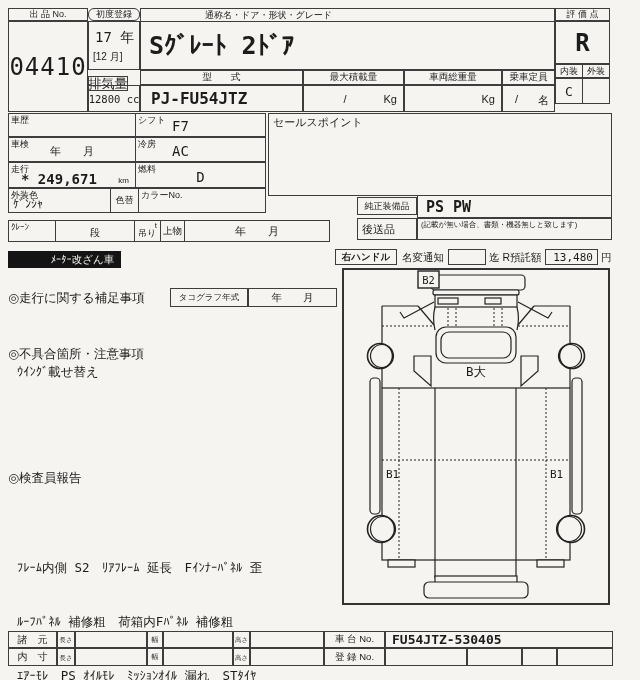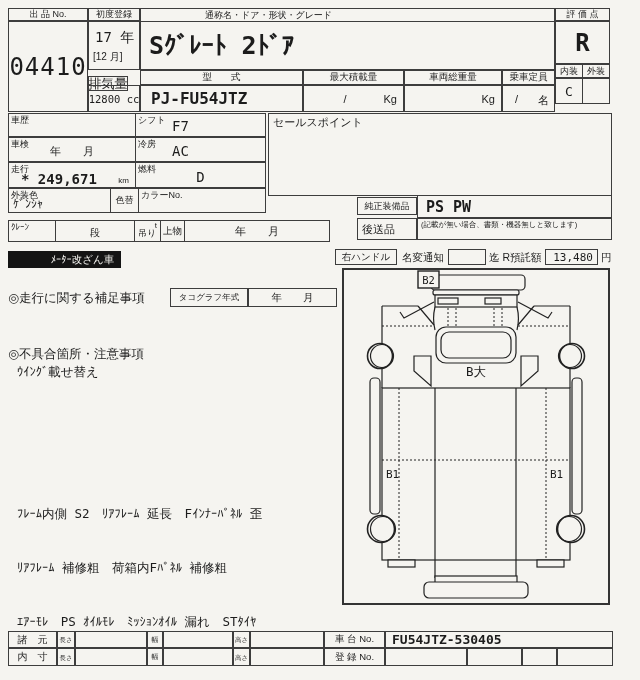--- a/index.html
+++ b/index.html
@@ -20,21 +20,21 @@
 </head>
 <body>
 
 <div class="sheet">
 
   <div class="c lblc" style="left:8px;top:8px;width:80px;height:13px;">出 品 No.</div>
   <div class="c" style="left:8px;top:21px;width:80px;height:91px;">
     <span class="vmid mono" style="font-size:24px;letter-spacing:1px;">04410</span>
   </div>
 
-  <div class="c lblc" style="left:88px;top:8px;width:52px;height:13px;">初度登録</div>
+  <div class="c lblc" style="left:88px;top:8px;width:52px;height:13px;border-radius:6px;">初度登録</div>
   <div class="c" style="left:88px;top:21px;width:52px;height:49px;padding-left:30px;">
     <span class="t mono" style="left:6px;top:7px;font-size:14px;">17 年</span>
     <span class="t" style="left:4px;top:28px;font-size:10px;">[12 月]</span>
   </div>
 
   <div class="c lblc" style="left:140px;top:8px;width:415px;height:14px;justify-content:flex-start;padding-left:64px;">通称名・ドア・形状・グレード</div>
   <div class="c" style="left:140px;top:21px;width:415px;height:49px;">
     <span class="vleft mono" style="padding-left:8px;font-size:25px;font-weight:bold;">Sｸﾞﾚｰﾄ 2ﾄﾞｱ</span>
   </div>
 
@@ -140,42 +140,43 @@
 
   <div class="c" style="left:357px;top:218px;width:60px;height:22px;">
     <span class="vleft" style="padding-left:4px;font-size:11px;">後送品</span>
   </div>
   <div class="c" style="left:417px;top:218px;width:195px;height:22px;">
     <span class="t" style="left:3px;top:1px;font-size:7.5px;">(記載が無い場合、書類・機器無しと致します)</span>
   </div>
 
   <div class="c badge" style="left:8px;top:251px;width:113px;height:17px;font-size:10.5px;border-color:#141414;padding-left:36px;">ﾒｰﾀｰ改ざん車</div>
 
-  <div class="c lblc" style="left:335px;top:249px;width:62px;height:16px;font-size:9.5px;">右ハンドル</div>
+  <div class="c lblc" style="left:335px;top:249px;width:62px;height:16px;font-size:9.5px;font-weight:bold;">右ハンドル</div>
   <span class="t" style="left:402px;top:251px;font-size:10.5px;">名変通知</span>
   <div class="c" style="left:448px;top:249px;width:38px;height:16px;"></div>
   <span class="t" style="left:489px;top:251px;font-size:10.5px;">迄 R預託額</span>
   <div class="c" style="left:545px;top:249px;width:53px;height:16px;">
     <span class="vmid mono" style="font-size:11px;justify-content:flex-end;padding-right:4px;">13,480</span>
   </div>
   <span class="t" style="left:601px;top:251px;font-size:10.5px;">円</span>
 
   <span class="t" style="left:8px;top:290px;font-size:12.5px;">◎走行に関する補足事項</span>
   <div class="c lblc" style="left:170px;top:288px;width:78px;height:19px;font-size:8.5px;">タコグラフ年式</div>
   <div class="c" style="left:248px;top:288px;width:89px;height:19px;">
     <span class="vmid" style="font-size:10.5px;">年　　月</span>
   </div>
 
   <span class="t" style="left:8px;top:346px;font-size:12.5px;">◎不具合箇所・注意事項</span>
   <span class="t mono" style="left:17px;top:364px;font-size:12.5px;">ｳｲﾝｸﾞ載せ替え</span>
 
   <div class="t" style="left:8px;top:433px;">
+    <div class="note-line">◎検査員報告</div>
     <div style="padding-left:9px;">
       <div class="note-line mono">ﾌﾚｰﾑ内側 S2　ﾘｱﾌﾚｰﾑ 延長　Fｲﾝﾅｰﾊﾟﾈﾙ 歪</div>
-      <div class="note-line mono">ﾘｱﾌﾚｰﾑ 補修粗　荷箱内Fﾊﾟﾈﾙ 補修粗</div>
+      <div class="note-line mono">ﾙｰﾌﾊﾟﾈﾙ 補修粗　荷箱内Fﾊﾟﾈﾙ 補修粗</div>
       <div class="note-line mono">ｴｱｰﾓﾚ　PS ｵｲﾙﾓﾚ　ﾐｯｼｮﾝｵｲﾙ 漏れ　STﾀｲﾔ</div>
       
       
       
       
       
       
       
     </div>
   </div>

